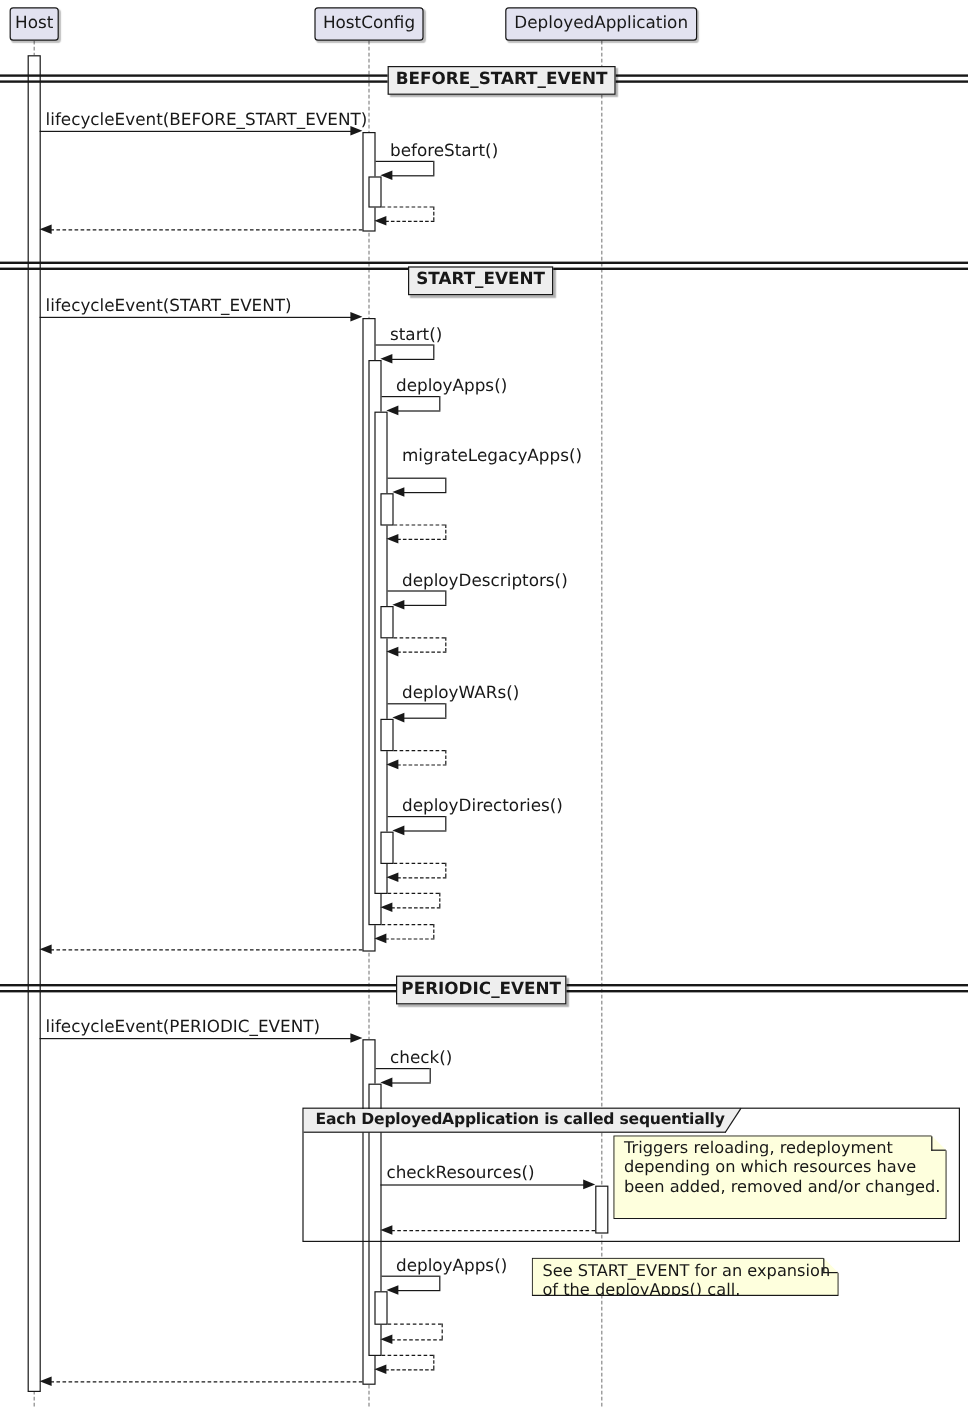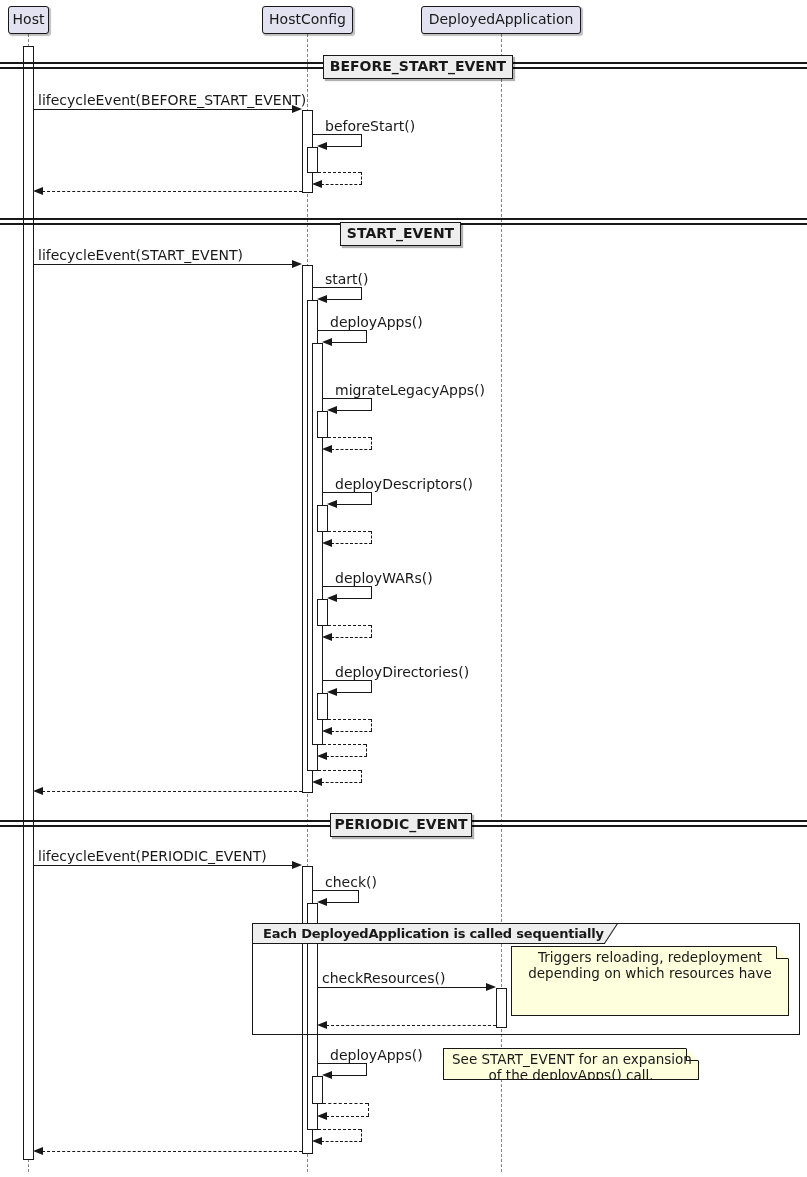--- a/index.html
+++ b/index.html
@@ -39,21 +39,21 @@
   .ghead-underline { position:absolute; left:0; top:19px; border-top:1.4px solid #181818; height:0; }
   .ghead-diag { position:absolute; border-top:1.4px solid #181818; height:0; transform:rotate(-57deg); }
   .glabel { position:absolute; top:2px; left:10px; font-weight:bold; font-size:13px; letter-spacing:-0.2px; white-space:nowrap; }
   .note {
     position:absolute; background:#FEFFDD; border:1px solid #181818; box-sizing:border-box;
     clip-path:polygon(0 0, calc(100% - 13px) 0, 100% 13px, 100% 100%, 0 100%);
     font-size:13.5px; line-height:16px; padding:2px 8px;
   }
   .note-fold { position:absolute; top:0; right:0; width:12px; height:12px; box-sizing:border-box;
     border-left:1px solid #181818; border-bottom:1px solid #181818; }
-  .note-line { white-space:nowrap;text-align:center; }
+  .note-line { white-space:nowrap; }
 </style>
 </head>
 <body>
 
 <div id="stage">
 
   <div id="layer-base">
       <div class="lifeline" style="left: 28px; top: 34px; height: 1138px;"></div>
       <div class="lifeline" style="left: 307px; top: 34px; height: 1138px;"></div>
       <div class="lifeline" style="left: 501px; top: 34px; height: 1138px;"></div>
@@ -124,21 +124,21 @@
       <div class="mlabel" style="left: 325px; top: 271px;">start()</div>
       <div class="hl" style="left: 318px; top: 330px; width: 48px;"></div>
       <div class="vl" style="left: 366px; top: 330px; height: 12px;"></div>
       <div class="hl" style="left: 331px; top: 342px; width: 36px;"></div>
       <div class="ah left" style="left: 322px; top: 338px;"></div>
       <div class="mlabel" style="left: 330px; top: 314px;">deployApps()</div>
       <div class="hl" style="left: 323px; top: 398px; width: 48px;"></div>
       <div class="vl" style="left: 371px; top: 398px; height: 12px;"></div>
       <div class="hl" style="left: 336px; top: 410px; width: 36px;"></div>
       <div class="ah left" style="left: 327px; top: 406px;"></div>
-      <div class="mlabel" style="left: 335px; top: 382px;">migrateLegacyApps()</div>
+      <div class="mlabel" style="left: 335px; top: 372px;">migrateLegacyApps()</div>
       <div class="hl" style="left: 323px; top: 492px; width: 48px;"></div>
       <div class="vl" style="left: 371px; top: 492px; height: 12px;"></div>
       <div class="hl" style="left: 336px; top: 504px; width: 36px;"></div>
       <div class="ah left" style="left: 327px; top: 500px;"></div>
       <div class="mlabel" style="left: 335px; top: 476px;">deployDescriptors()</div>
       <div class="hl" style="left: 323px; top: 586px; width: 48px;"></div>
       <div class="vl" style="left: 371px; top: 586px; height: 12px;"></div>
       <div class="hl" style="left: 336px; top: 598px; width: 36px;"></div>
       <div class="ah left" style="left: 327px; top: 594px;"></div>
       <div class="mlabel" style="left: 335px; top: 570px;">deployWARs()</div>
@@ -192,20 +192,21 @@
       <div class="hl dash" style="left: 318px; top: 1129px; width: 43px;"></div>
       <div class="vl dash" style="left: 361px; top: 1129px; height: 12px;"></div>
       <div class="hl dash" style="left: 321px; top: 1141px; width: 41px;"></div>
       <div class="ah left" style="left: 312px; top: 1137px;"></div>
     </div>
 
   <div class="note" style="left:511px; top:946px; width:278px; height:70px">
       <div class="note-fold"></div>
       <div class="note-line">Triggers reloading, redeployment</div>
       <div class="note-line">depending on which resources have</div>
+      <div class="note-line">been added, removed and/or changed.</div>
     </div>
   <div class="note" style="left:443px; top:1048px; width:256px; height:32px">
       <div class="note-fold"></div>
       <div class="note-line">See START_EVENT for an expansion</div>
       <div class="note-line">of the deployApps() call.</div>
     </div>
 
   <div class="participant" style="left:8px; width:41px">Host</div>
   <div class="participant" style="left:262px; width:91px">HostConfig</div>
   <div class="participant" style="left:421px; width:160px">DeployedApplication</div>

